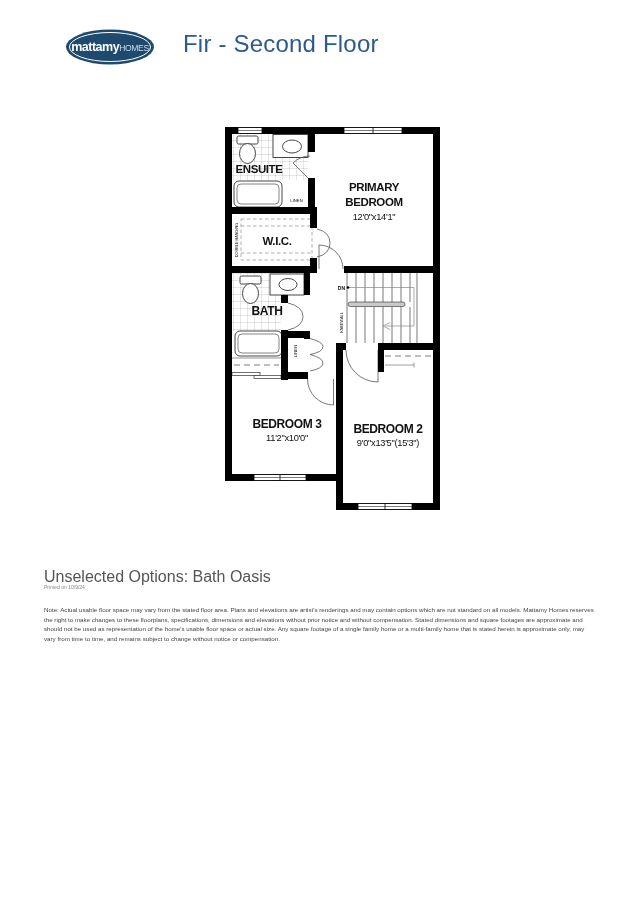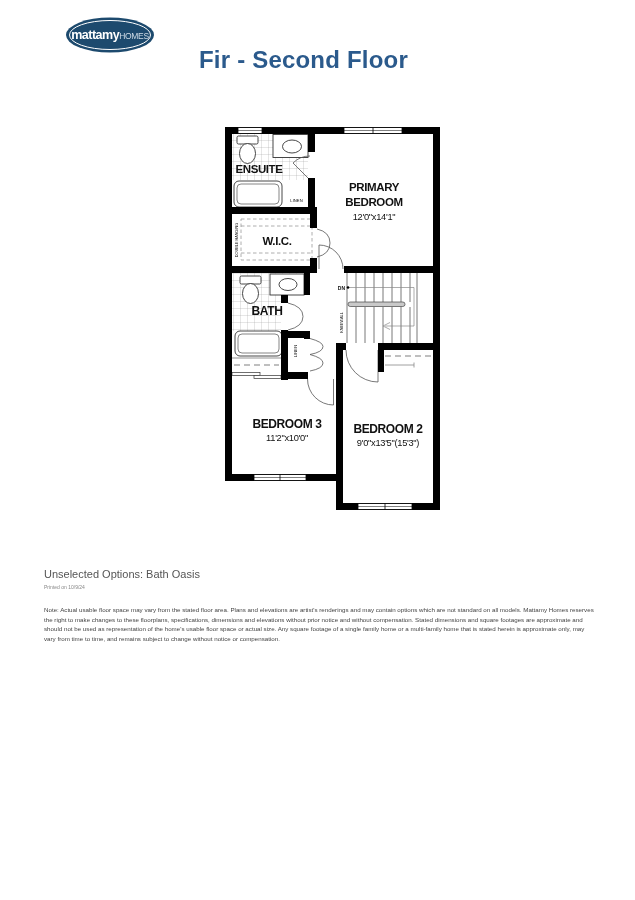--- a/index.html
+++ b/index.html
@@ -1,20 +1,20 @@
 <!DOCTYPE html>
 <html><head>
 <meta charset="utf-8">
 <style>
   html,body{margin:0;padding:0;background:#fff;}
   body{width:635px;height:900px;position:relative;font-family:"Liberation Sans",sans-serif;-webkit-text-size-adjust:none;}
-  .logo{position:absolute;left:64px;top:16px;}
-  .title{position:absolute;left:183px;top:30px;margin:16px;font-size:24px;font-weight:700;color:#2b5a8c;letter-spacing:0.2px;font-family:"Liberation Sans",sans-serif;}
+  .logo{position:absolute;left:64px;top:28px;}
+  .title{position:absolute;left:183px;top:30px;margin:0;font-size:24px;font-weight:400;color:#2b5a8c;letter-spacing:0.2px;font-family:"Liberation Sans",sans-serif;}
   .plan{position:absolute;left:206px;top:115px;width:250px;height:410px;}
-  .opts{position:absolute;left:44px;top:568px;font-size:11px;color:#555;}
+  .opts{position:absolute;left:44px;top:568px;font-size:16px;color:#555;}
   .printed{position:absolute;left:44px;top:584px;font-size:5px;color:#888;}
   .note{position:absolute;left:44px;top:605px;width:550px;margin:0;font-size:6.2px;line-height:1.55;color:#444;}
   svg text{fill:#111;font-family:"Liberation Sans",sans-serif;}
   .rname{font-weight:bold;font-size:11.5px;letter-spacing:-0.4px;}
   .rname-lg{font-weight:bold;font-size:12px;letter-spacing:-0.4px;}
   .rdims{font-size:9.3px;letter-spacing:-0.3px;}
   .tiny{font-size:4.2px;letter-spacing:0px;}
   .tiny2{font-size:3.8px;}
   .dn{font-size:5px;font-weight:bold;}
 </style>

